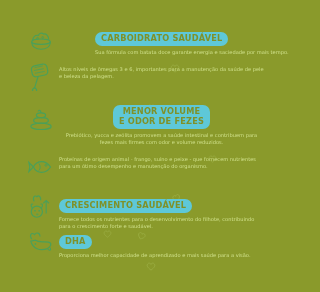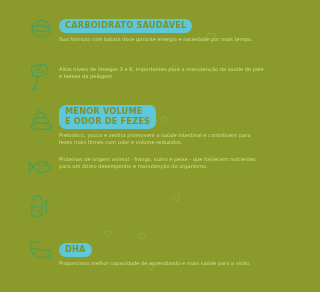--- a/index.html
+++ b/index.html
@@ -97,21 +97,21 @@
       </svg>
   </div>
   <div class="heart" style="left:146px;top:262px;">
     <svg width="10" height="9" viewBox="0 0 22 20">
         <path d="M11 18 C3 12 1 8 3.5 4.5 C6 1 10 2.5 11 5.5 C12 2.5 16 1 18.5 4.5 C21 8 19 12 11 18 Z" fill="none" stroke="#a7bb55" stroke-width="2"></path>
       </svg>
   </div>
 
   <div class="list">
 
-    <div class="row" style="left:26px;top:12px;">
+    <div class="row" style="left:26px;top:25px;gap:36px;">
       <span class="icon">
         <svg width="26" height="22" viewBox="0 0 30 26">
           <ellipse cx="15" cy="15" rx="11" ry="3.2" fill="none" stroke="#4aa05a" stroke-width="1.3"></ellipse>
           <path d="M4 15 C4 21 9 24 15 24 C21 24 26 21 26 15" fill="none" stroke="#4aa05a" stroke-width="1.3"></path>
           <path d="M5 13 C6 9 9 7 12 7.5 C13 5 16 4 18 6 C21 5 24 8 24 12" fill="none" stroke="#4aa05a" stroke-width="1.3"></path>
           <circle cx="11" cy="11" r="1.1" fill="none" stroke="#4aa05a" stroke-width="1"></circle>
           <circle cx="17" cy="10" r="1.1" fill="none" stroke="#4aa05a" stroke-width="1"></circle>
         </svg>
       </span>
       <span class="body">
@@ -127,21 +127,21 @@
           <path d="M11 14 L7 27" fill="none" stroke="#4aa05a" stroke-width="1.3"></path>
           <path d="M7 27 a2.2 2.2 0 1 0 .1 0" fill="none" stroke="#4aa05a" stroke-width="1.3"></path>
           <path d="M7 5 L16 3 M6.5 8 L17 6 M7.5 11 L18 9" stroke="#4aa05a" stroke-width=".9" fill="none"></path>
         </svg>
       </span>
       <span class="body">
         <div class="desc">Altos níveis de ômegas 3 e 6, importantes para a manutenção da saúde de pele e beleza da pelagem.</div>
       </span>
     </div>
 
-    <div class="row" style="left:26px;top:104px;">
+    <div class="row" style="left:26px;top:104px;text-align:center;">
       <span class="icon">
         <svg width="26" height="24" viewBox="0 0 28 26">
           <ellipse cx="14" cy="21" rx="11" ry="3.4" fill="none" stroke="#4aa05a" stroke-width="1.3"></ellipse>
           <ellipse cx="14" cy="14.5" rx="8" ry="3" fill="none" stroke="#4aa05a" stroke-width="1.3"></ellipse>
           <ellipse cx="14" cy="9" rx="5" ry="2.6" fill="none" stroke="#4aa05a" stroke-width="1.3"></ellipse>
           <path d="M14 6.4 C14 3 11 3 11 5" fill="none" stroke="#4aa05a" stroke-width="1.2"></path>
         </svg>
       </span>
       <span class="body">
         <span class="badge two">MENOR VOLUME
@@ -169,23 +169,27 @@
         <svg width="27" height="28" viewBox="0 0 28 30">
           <path d="M6 9 C4 4 7 2 9 4 C11 2 14 4 13 8" fill="none" stroke="#4aa05a" stroke-width="1.2"></path>
           <circle cx="9" cy="20" r="6" fill="none" stroke="#4aa05a" stroke-width="1.3"></circle>
           <path d="M4 16 C2 13 3 11 5 12 M14 16 C16 13 15 11 13 12" fill="none" stroke="#4aa05a" stroke-width="1.2"></path>
           <circle cx="7" cy="19" r=".9" fill="#4aa05a"></circle>
           <circle cx="11.5" cy="19" r=".9" fill="#4aa05a"></circle>
           <path d="M9 22 C8 24 11 24 10 22" fill="none" stroke="#4aa05a" stroke-width="1"></path>
           <path d="M19 22 L19 8 M16 11 L19 8 L22 11" fill="none" stroke="#4aa05a" stroke-width="1.2"></path>
         </svg>
       </span>
-    </div>
-
-    <div class="row" style="left:26px;top:228px;margin-top:8px;">
+      <span class="body">
+        <span class="badge">CRESCIMENTO SAUDÁVEL</span>
+        <div class="desc">Fornece todos os nutrientes para o desenvolvimento do filhote, contribuindo para o crescimento forte e saudável.</div>
+      </span>
+    </div>
+
+    <div class="row" style="left:26px;top:228px;">
       <span class="icon">
         <svg width="28" height="26" viewBox="0 0 30 28">
           <path d="M5 10 C2 5 5 2 8 5 C10 2 14 3 14 7" fill="none" stroke="#4aa05a" stroke-width="1.2"></path>
           <path d="M4 12 C6 20 14 23 22 20 C26 18 27 14 23 13 C18 12 13 14 9 11 Z" fill="none" stroke="#4aa05a" stroke-width="1.3"></path>
           <circle cx="9" cy="15" r=".9" fill="#4aa05a"></circle>
           <path d="M22 20 C24 23 26 22 25 19" fill="none" stroke="#4aa05a" stroke-width="1.1"></path>
         </svg>
       </span>
       <span class="body">
         <span class="badge">DHA</span>

